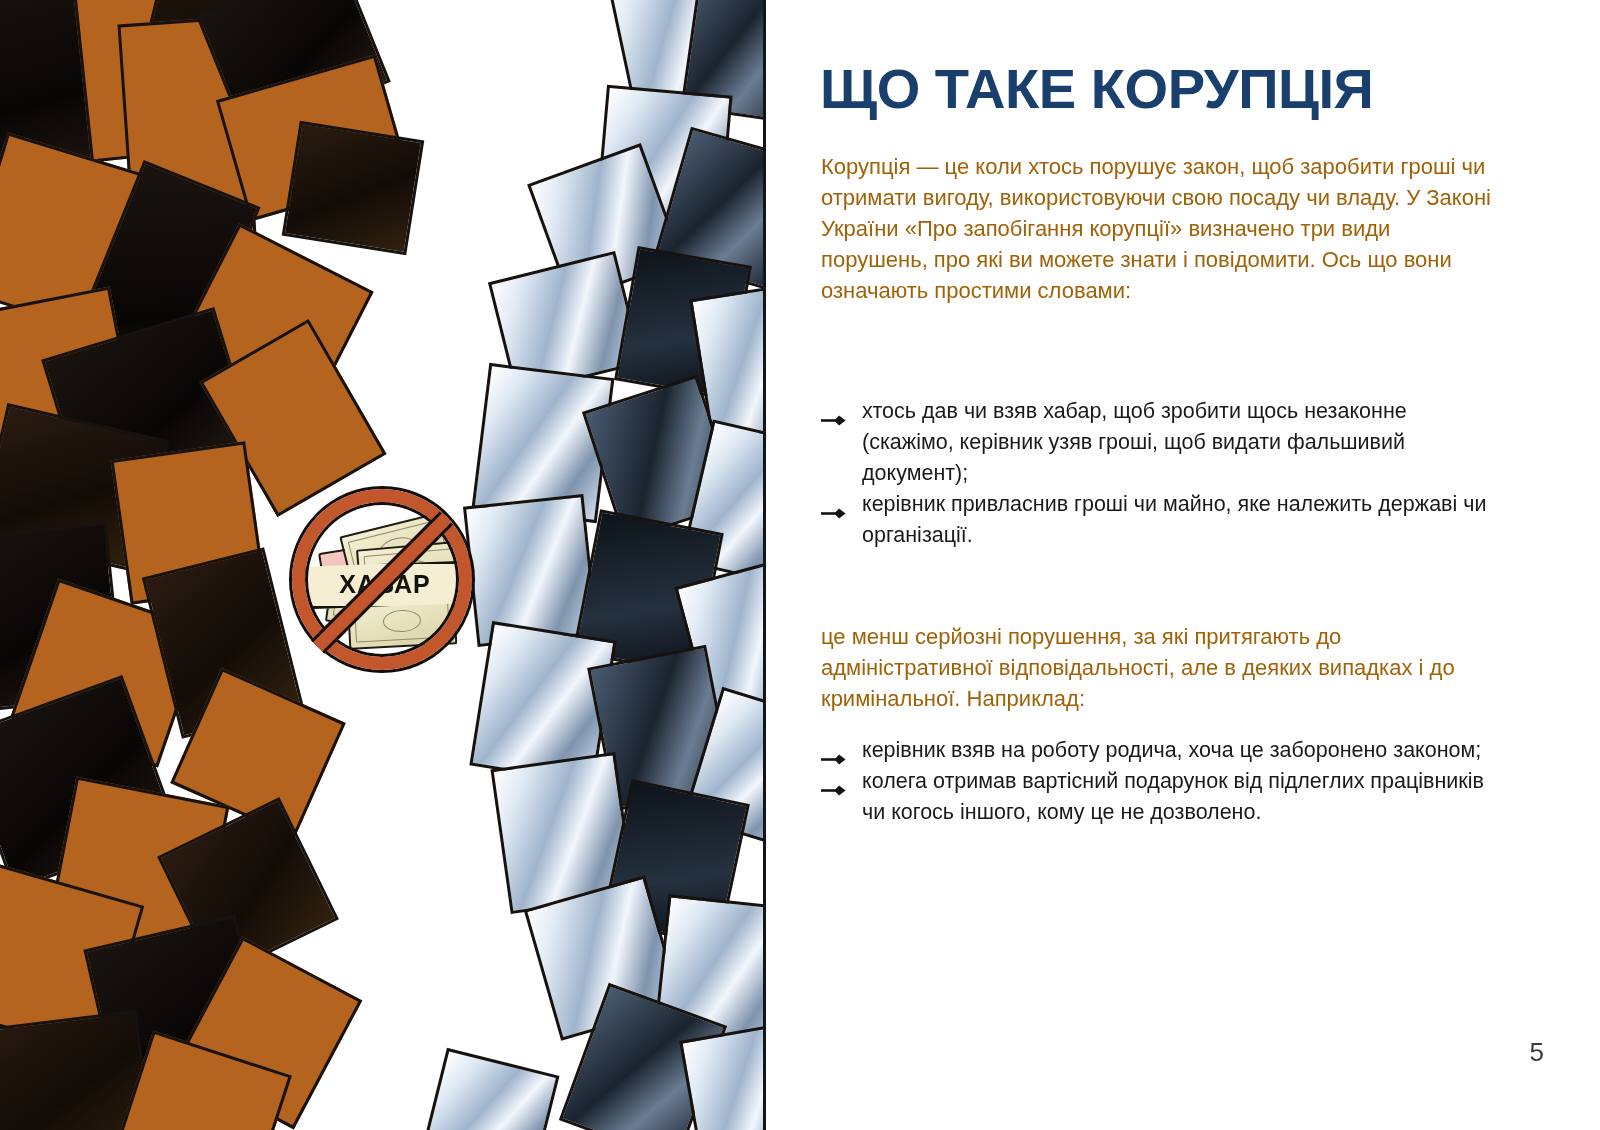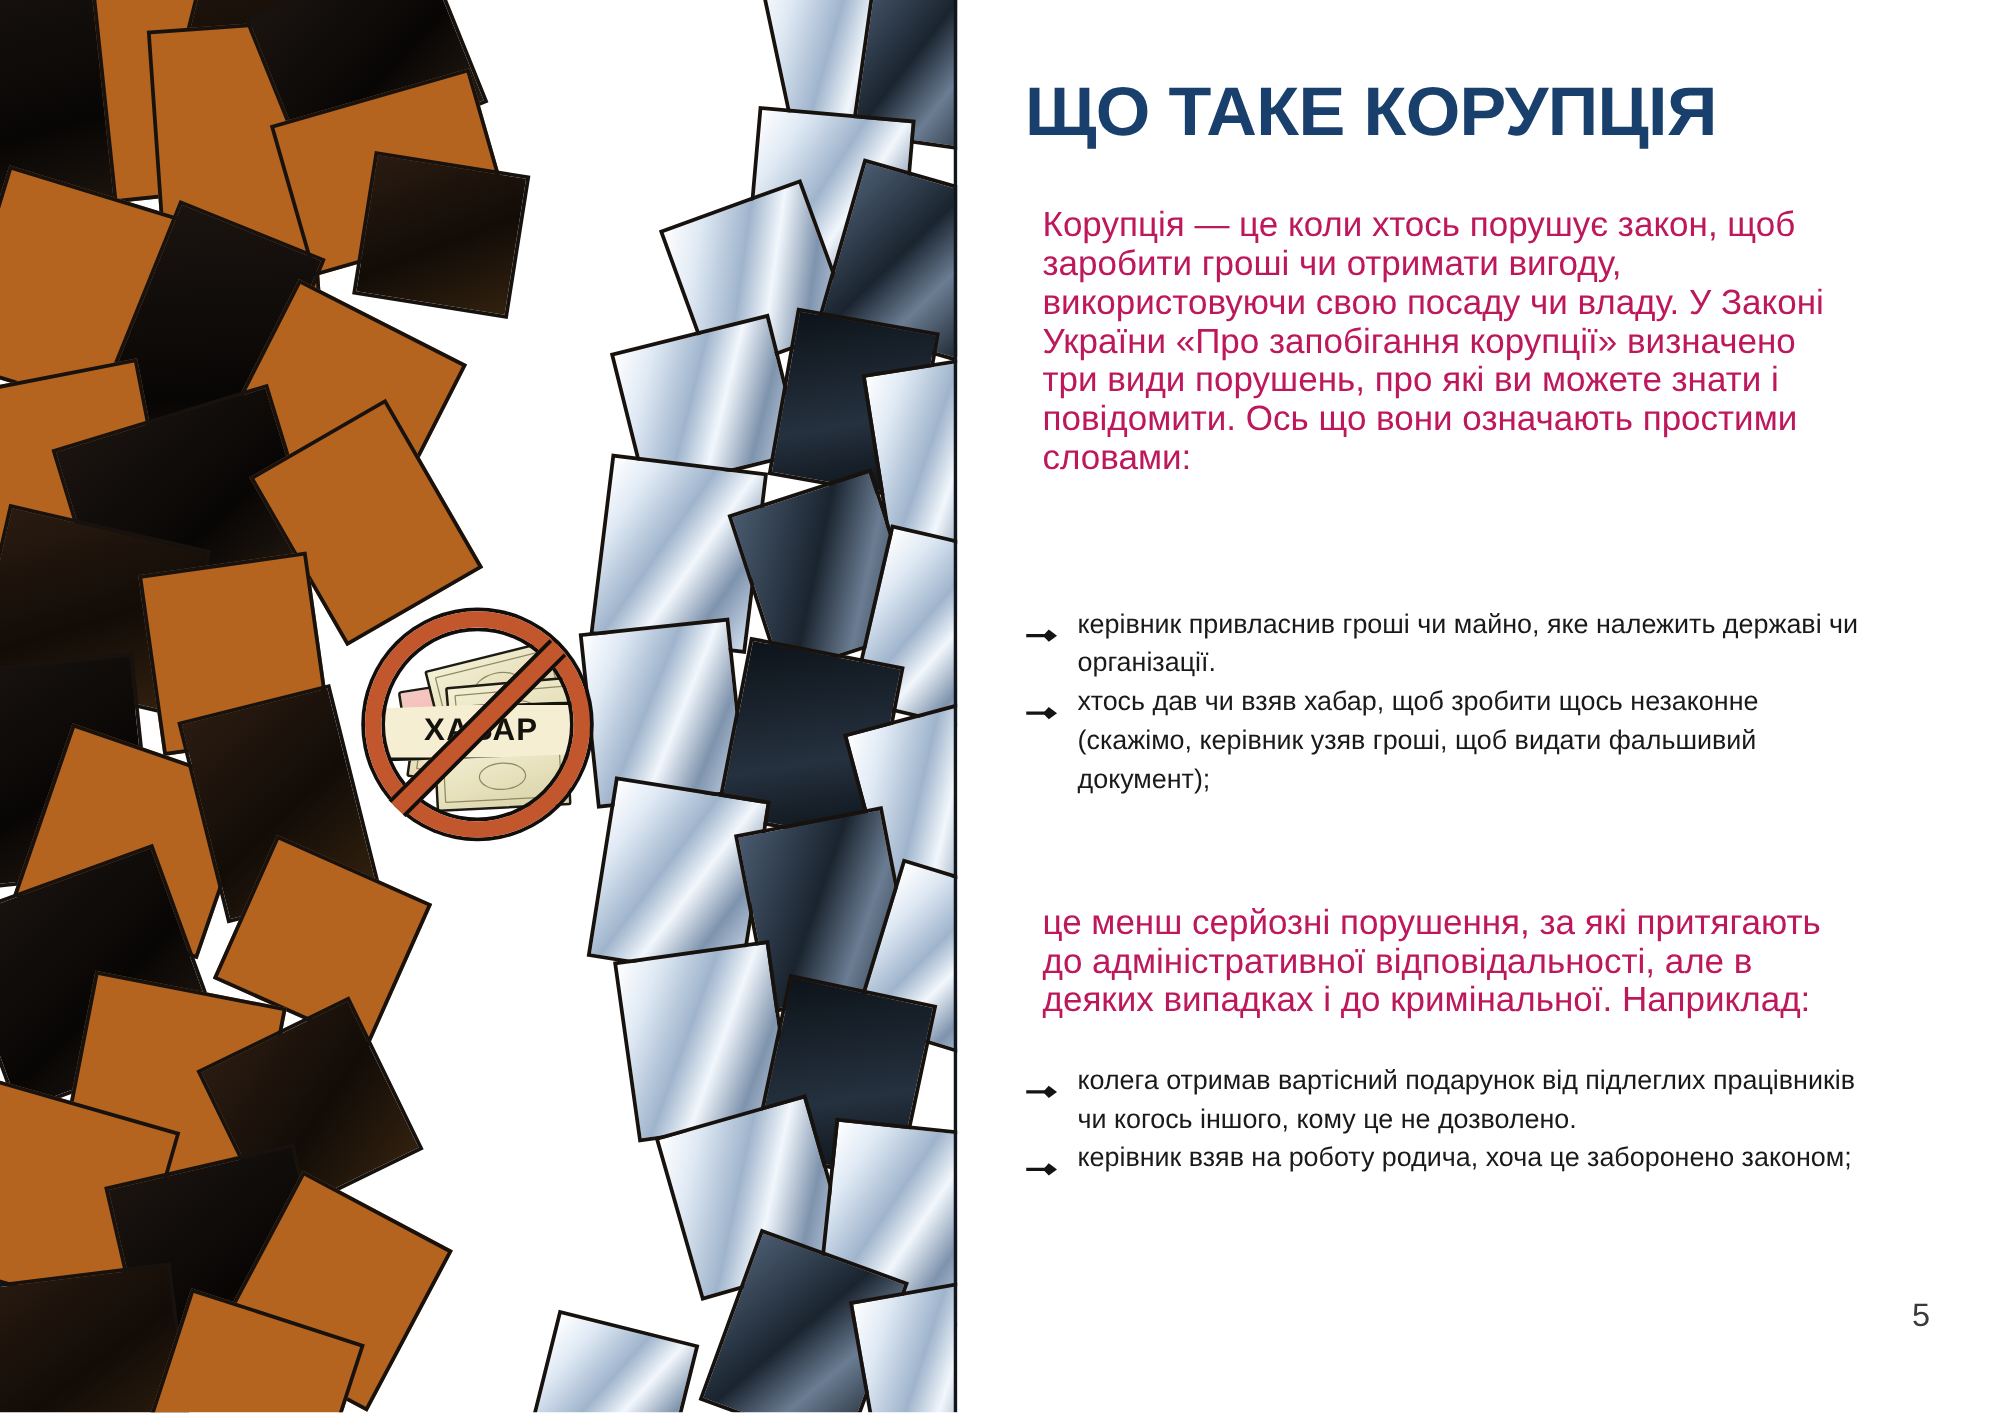--- a/index.html
+++ b/index.html
@@ -113,24 +113,24 @@
     letter-spacing:-0.5px;
     color:#19406c;
     transform:scaleX(1.02);
     transform-origin:left center;
     white-space:nowrap;
   }
   .body-col{
     position:absolute;left:54px;top:150px;width:674px;
   }
   p.lead, p.sub{
-    margin:14px;
-    font-size:28px;
+    margin:1px;
+    font-size:22px;
     line-height:31px;
-    color:#be185d;
+    color:#a16207;
     font-family:"Liberation Sans", sans-serif;
   }
   h2.section{
     margin:0;
     font-family:"Liberation Sans", sans-serif;
     font-weight:400;
     font-size:31px;
     line-height:42px;
     color:#1f4e79;
     letter-spacing:-0.2px;
@@ -262,55 +262,55 @@
       <div class="sp-sub"></div>
       <div class="sp-list"></div>
       <ul class="arrows">
         <li>
           <span class="arrow-marker">
             <svg width="30" height="13" viewBox="0 0 30 13" aria-hidden="true">
               <line x1="1" y1="6.5" x2="19" y2="6.5" stroke="#141414" stroke-width="2.6"></line>
               <polygon points="19,1.6 25.6,6.5 19,11.4 14.4,6.5" fill="#141414"></polygon>
             </svg>
           </span>
-          <span>керівник привласнив гроші чи майно, яке належить державі чи організації.</span>
+          <span>хтось дав чи взяв хабар, щоб зробити щось незаконне (скажімо, керівник узяв гроші, щоб видати фальшивий документ);</span>
         </li>
         <li>
           <span class="arrow-marker">
             <svg width="30" height="13" viewBox="0 0 30 13" aria-hidden="true">
               <line x1="1" y1="6.5" x2="19" y2="6.5" stroke="#141414" stroke-width="2.6"></line>
               <polygon points="19,1.6 25.6,6.5 19,11.4 14.4,6.5" fill="#141414"></polygon>
             </svg>
           </span>
-          <span>хтось дав чи взяв хабар, щоб зробити щось незаконне (скажімо, керівник узяв гроші, щоб видати фальшивий документ);</span>
+          <span>керівник привласнив гроші чи майно, яке належить державі чи організації.</span>
         </li>
       </ul>
 
       <div class="sp-sect"></div>
 
       <div class="sp-sub"></div>
       <p class="sub">це менш серйозні порушення, за які притягають до адміністративної відповідальності, але в деяких випадках і до кримінальної. Наприклад:</p>
       <div class="sp-list"></div>
       <ul class="arrows">
         <li>
           <span class="arrow-marker">
             <svg width="30" height="13" viewBox="0 0 30 13" aria-hidden="true">
               <line x1="1" y1="6.5" x2="19" y2="6.5" stroke="#141414" stroke-width="2.6"></line>
               <polygon points="19,1.6 25.6,6.5 19,11.4 14.4,6.5" fill="#141414"></polygon>
             </svg>
           </span>
-          <span>колега отримав вартісний подарунок від підлеглих працівників чи когось іншого, кому це не дозволено.</span>
+          <span>керівник взяв на роботу родича, хоча це заборонено законом;</span>
         </li>
         <li>
           <span class="arrow-marker">
             <svg width="30" height="13" viewBox="0 0 30 13" aria-hidden="true">
               <line x1="1" y1="6.5" x2="19" y2="6.5" stroke="#141414" stroke-width="2.6"></line>
               <polygon points="19,1.6 25.6,6.5 19,11.4 14.4,6.5" fill="#141414"></polygon>
             </svg>
           </span>
-          <span>керівник взяв на роботу родича, хоча це заборонено законом;</span>
+          <span>колега отримав вартісний подарунок від підлеглих працівників чи когось іншого, кому це не дозволено.</span>
         </li>
       </ul>
     </div>
 
     <div class="page-num">5</div>
   </div>
 </div>
 
 </body></html>

